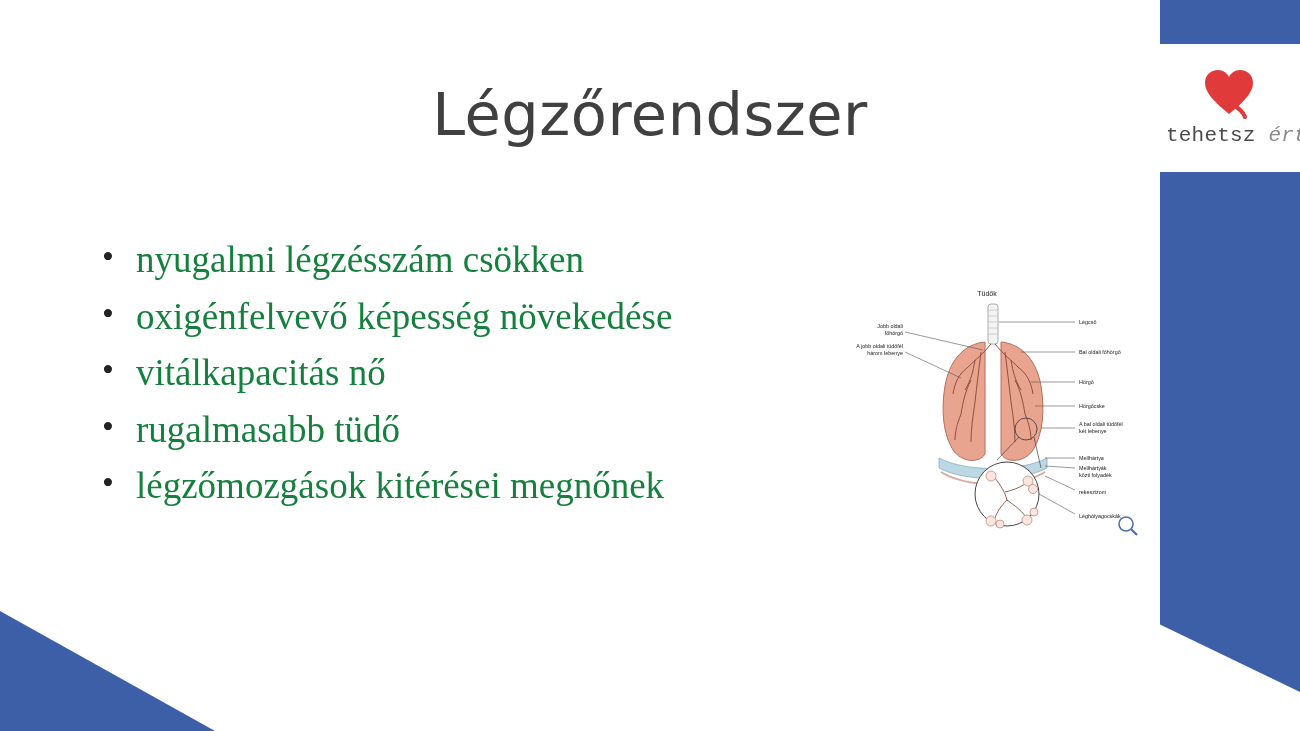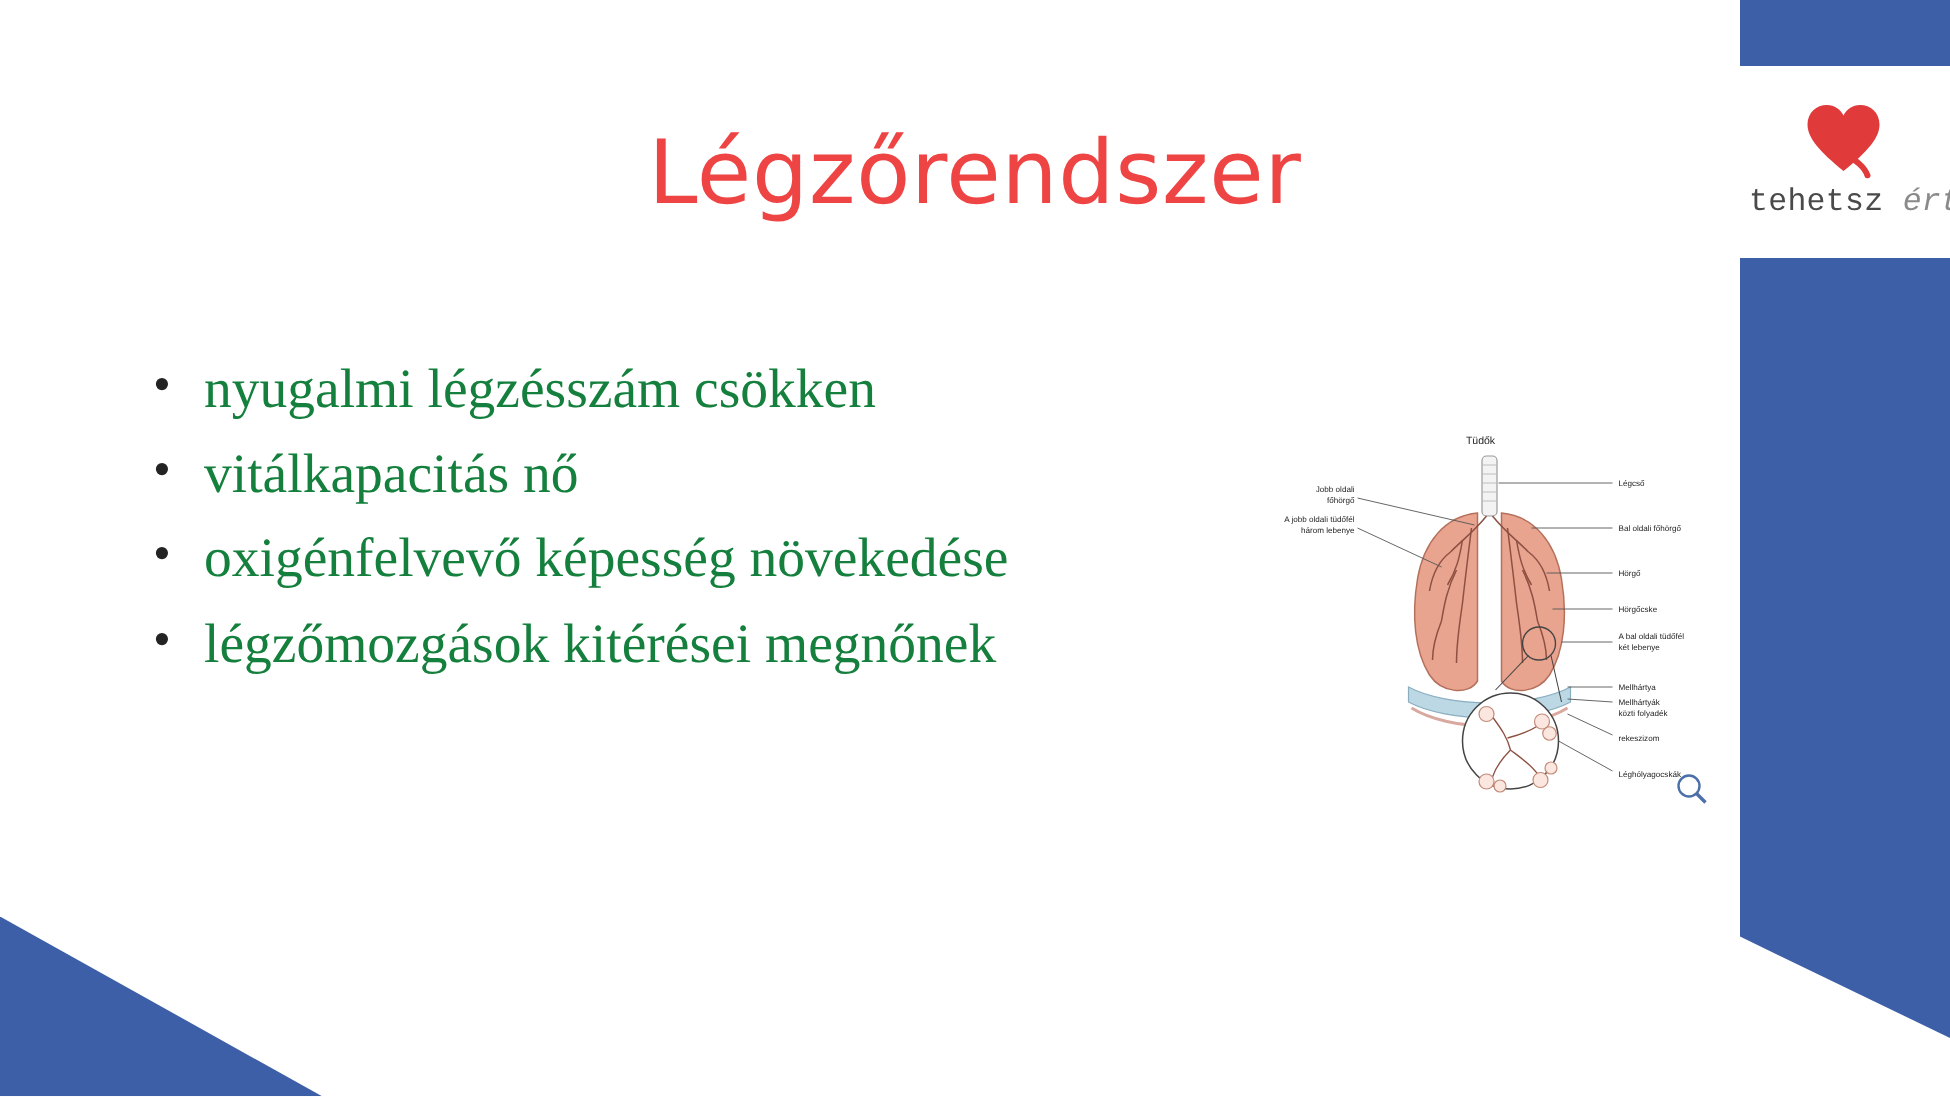--- a/index.html
+++ b/index.html
@@ -76,21 +76,21 @@
   
   .title {
     position: absolute;
     left: 0;
     right: 0;
     top: 80px;
     text-align: center;
     font-family: "DejaVu Sans", sans-serif;
     font-weight: 400;
     font-size: 59px;
-    color: #ef4444;
+    color: #404040;
     letter-spacing: .5px;
   }
 
   
   .bullets {
     position: absolute;
     left: 96px;
     top: 232px;
     width: 760px;
     list-style: none;
@@ -144,22 +144,23 @@
     <div class="logo-text">
       <span>tehetsz</span>
       <span class="accent">érte</span>
     </div>
   </div>
 
   <div class="title">Légzőrendszer</div>
 
   <ul class="bullets">
     <li>nyugalmi légzésszám csökken</li>
+    <li>oxigénfelvevő képesség növekedése</li>
     <li>vitálkapacitás nő</li>
-    <li>oxigénfelvevő képesség növekedése</li>
+    <li>rugalmasabb tüdő</li>
     <li>légzőmozgások kitérései megnőnek</li>
   </ul>
 
   <div class="figure">
     <svg width="300" height="268" viewBox="0 0 300 268" aria-hidden="true">
 
       <text x="142" y="14" font-family="Liberation Sans, sans-serif" font-size="7" fill="#222" text-anchor="middle">Tüdők</text>
 
       <rect x="143" y="22" width="10" height="40" rx="3" fill="#f3f3f3" stroke="#9a9a9a" stroke-width="0.8"></rect>
       <line x1="143" y1="28" x2="153" y2="28" stroke="#b9b9b9" stroke-width="0.6"></line>

